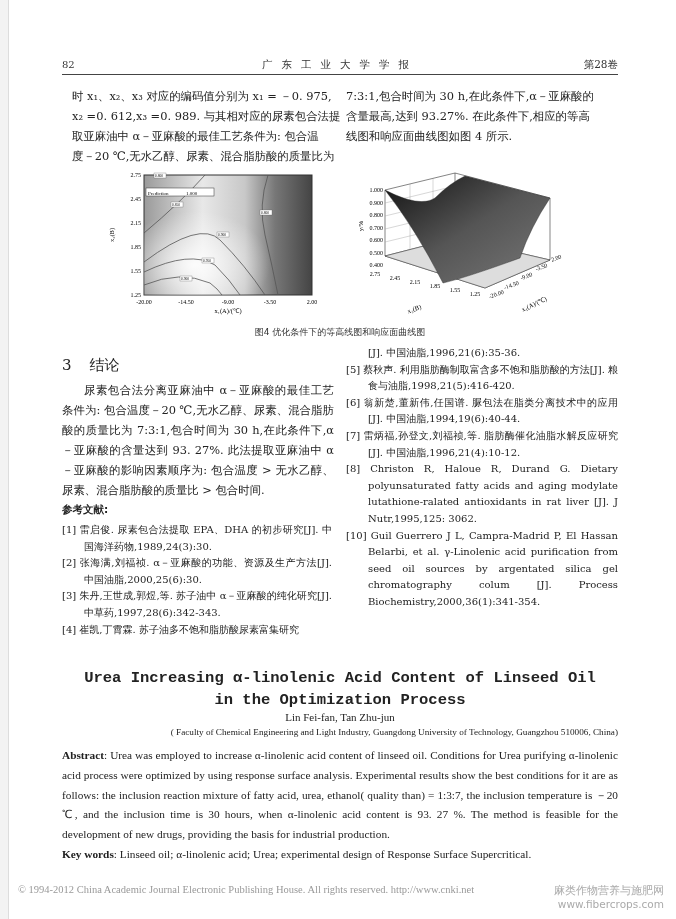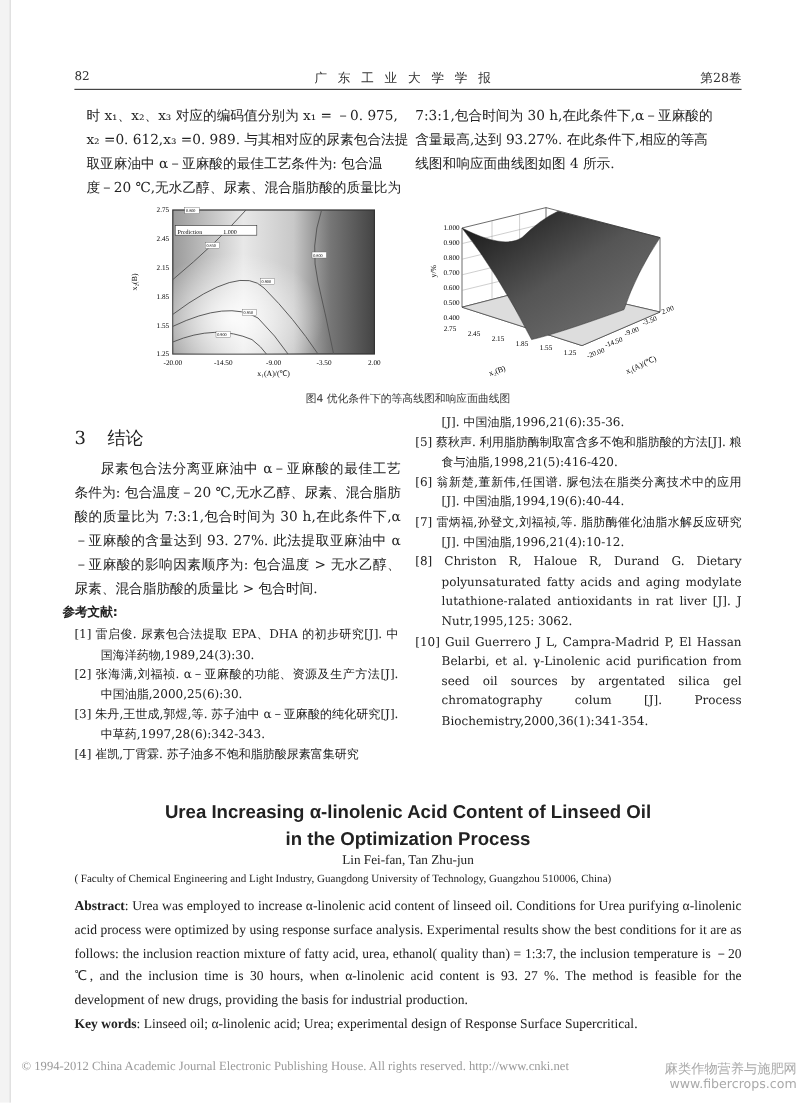--- a/index.html
+++ b/index.html
@@ -13,27 +13,27 @@
   .hline{position:absolute;left:62px;top:74px;width:556px;height:1px;background:#444;}
   .col{position:absolute;font-size:11.4px;line-height:20px;text-align:justify;}
   .col p{margin:0;}
   .colL{left:72px;width:270px;}
   .colR{left:346px;width:272px;}
   .fig{position:absolute;}
   .caption{position:absolute;left:62px;width:556px;top:326px;text-align:center;font-size:9px;font-family:"DejaVu Sans","Liberation Sans",sans-serif;font-weight:normal;color:#333;}
   .sec{position:absolute;left:62px;top:356px;font-size:15px;font-family:"DejaVu Sans","Liberation Sans",sans-serif;}
   .sec .n{font-family:"DejaVu Serif",serif;margin-right:18px;}
   .concl{position:absolute;left:62px;top:380px;width:272px;font-size:11.4px;line-height:20px;text-indent:22px;text-align:justify;}
-  .refh{position:absolute;left:52px;top:503px;font-size:10.5px;font-weight:bold;font-family:"DejaVu Sans","Liberation Sans",sans-serif;}
+  .refh{position:absolute;left:62px;top:503px;font-size:10.5px;font-weight:bold;font-family:"DejaVu Sans","Liberation Sans",sans-serif;}
   .refs{position:absolute;font-size:10px;line-height:16.6px;}
   .refs .r{padding-left:22px;text-indent:-22px;text-align:justify;}
   .refs .r.cont{padding-left:22px;text-indent:0;}
-  .etitle{position:absolute;left:62px;width:556px;top:667px;text-align:center;font-weight:bold;font-size:15.5px;line-height:22px;font-family:Liberation Sans, sans-serif;}
+  .etitle{position:absolute;left:62px;width:556px;top:667px;text-align:center;font-weight:bold;font-size:15.5px;line-height:22px;font-family:Liberation Mono, monospace;}
   .eauth{position:absolute;left:62px;width:556px;top:711px;text-align:center;font-size:11px;font-family:"Liberation Serif",serif;}
-  .eaff{position:absolute;left:62px;width:556px;top:727px;text-align:left;font-size:9.2px;font-family:"Liberation Serif",serif;}
+  .eaff{position:absolute;left:62px;width:556px;top:727px;text-align:right;font-size:9.2px;font-family:"Liberation Serif",serif;}
   .abs{position:absolute;left:62px;width:556px;top:746px;font-size:11.3px;line-height:19.8px;text-align:justify;font-family:"Liberation Serif",serif;}
   .abs b{font-family:"Liberation Serif",serif;}
   .foot{position:absolute;left:18px;top:884px;font-size:10.5px;color:#999;font-family:"Liberation Serif",serif;}
   .wm1{position:absolute;right:12px;top:883px;font-size:11px;color:#aaa;font-family:"DejaVu Sans",sans-serif;}
   .wm2{position:absolute;right:12px;top:898px;font-size:10.5px;color:#aaa;font-family:"DejaVu Sans",sans-serif;}
   svg text{font-family:"Liberation Serif",serif;}
 </style>
 </head>
 <body>
 

